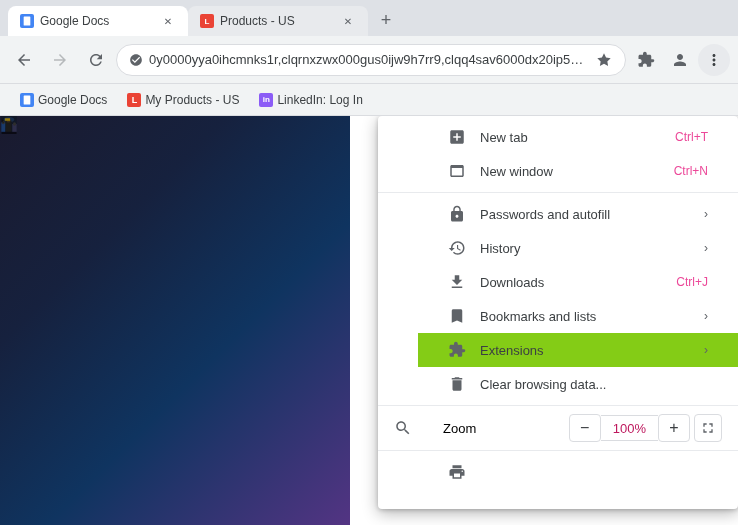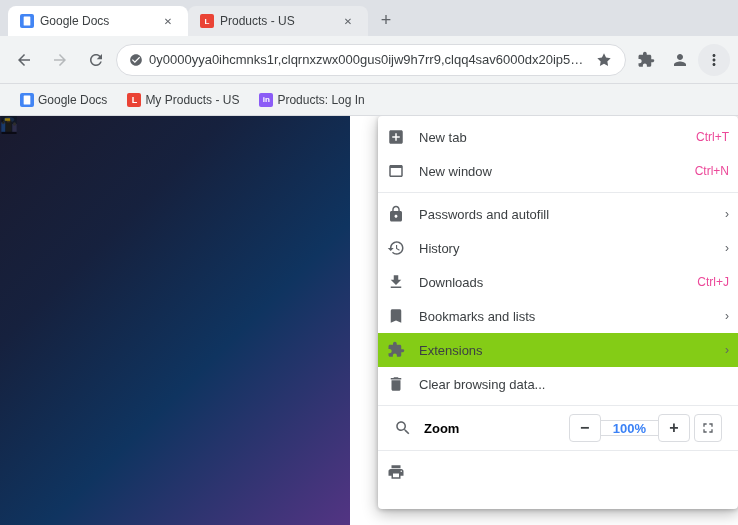--- a/index.html
+++ b/index.html
@@ -211,25 +211,26 @@
       border-radius: 4px;
       box-shadow: 0 4px 16px rgba(0,0,0,0.3), 0 1px 4px rgba(0,0,0,0.2);
       z-index: 100;
       padding: 4px 0;
       font-size: 13px;
     }
 
     .menu-item {
       display: flex;
       align-items: center;
-      padding: 8px 9px;
+      padding: 8px 30px;
       cursor: pointer;
       color: #3c4043;
       position: relative;
       gap: 14px;
+      margin-left: 40px;
     }
 
     .menu-item.highlighted {
       background: #84cc16;
     }
 
     .menu-icon {
       width: 18px;
       height: 18px;
       display: flex;
@@ -279,24 +280,24 @@
       justify-content: center;
       cursor: pointer;
       color: #3c4043;
       font-size: 16px;
       border-radius: 4px;
     }
 
     .zoom-value {
       padding: 0 12px;
       font-size: 13px;
-      color: #3b82f6;
+      color: #be185d;
       border-top: 1px solid #dadce0;
       border-bottom: 1px solid #dadce0;
-      height: 16px;
+      height: 26px;
       display: flex;
       align-items: center;
       min-width: 54px;
       justify-content: center;
     }
 
     .zoom-fullscreen {
       width: 28px;
       height: 28px;
       display: flex;
@@ -307,22 +308,21 @@
       cursor: pointer;
       color: #5f6368;
       font-size: 14px;
       margin-left: 4px;
     }
 
     .menu-item-zoom {
       display: flex;
       align-items: center;
       padding: 4px 16px;
-      gap: 12px;
-      font-weight: bold;
+      gap: 31px;
     }
 
     
     svg {
       width: 18px;
       height: 18px;
       fill: currentColor;
     }
   </style>
 </head>
@@ -413,21 +413,21 @@
     <div class="bookmark-item">
       <div style="width:14px;height:14px;background:#ea4335;border-radius:2px;flex-shrink:0;display:flex;align-items:center;justify-content:center;">
         <span style="color:white;font-size:9px;font-weight:bold;">L</span>
       </div>
       <span>My Products - US</span>
     </div>
     <div class="bookmark-item">
       <div style="width:14px;height:14px;background:#8b5cf6;border-radius:2px;flex-shrink:0;display:flex;align-items:center;justify-content:center;">
         <span style="color:white;font-size:8px;font-weight:bold;">in</span>
       </div>
-      <span>Products: Log In</span>
+      <span>LinkedIn: Log In</span>
     </div>
   </div>
 
   <div class="content-area">
 
     <div class="page-bg">
 
       <svg width="350" height="409" viewBox="0 0 350 409" xmlns="http://www.w3.org/2000/svg" style="position:absolute;top:0;left:0;">
 
         <rect width="350" height="409" fill="#111827"></rect>

